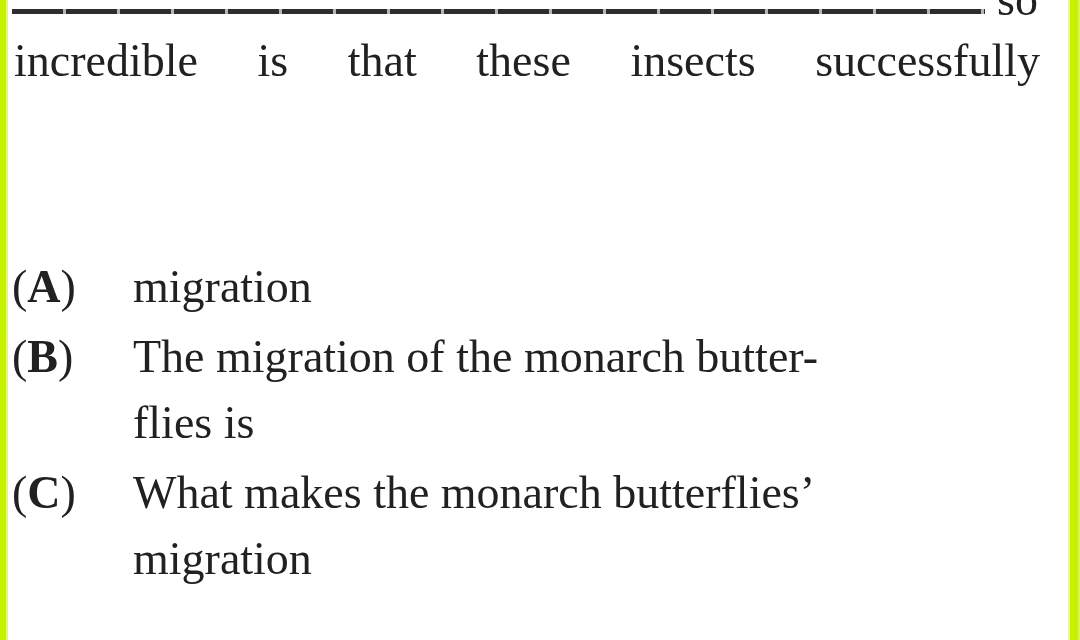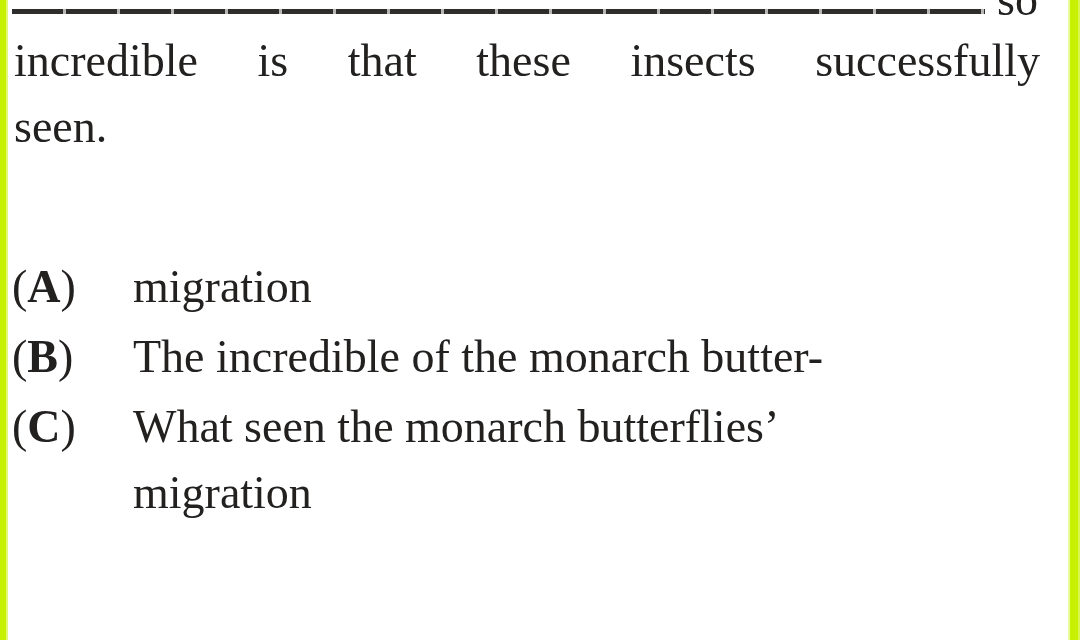--- a/index.html
+++ b/index.html
@@ -106,41 +106,41 @@
 <div class="page">
 
   <div class="band band-left"></div>
   <div class="band band-right"></div>
 
   <div class="blank-line"></div>
   <div class="blank-suffix">so</div>
 
   <div class="stem">
     <div class="stem-line just">incredible is that these insects successfully</div>
-    <div class="stem-line">seen.</div>
   </div>
 
   <div class="options">
 
     <div class="option">
       <div class="option-letter"><span>(</span><b>A</b><span>)</span></div>
       <div class="option-text">
         <div class="option-line">migration</div>
       </div>
     </div>
 
     <div class="option">
       <div class="option-letter"><span>(</span><b>B</b><span>)</span></div>
       <div class="option-text">
-        <div class="option-line">The incredible of the monarch butter-</div>
+        <div class="option-line">The migration of the monarch butter-</div>
+        <div class="option-line">flies is</div>
       </div>
     </div>
 
     <div class="option">
       <div class="option-letter"><span>(</span><b>C</b><span>)</span></div>
       <div class="option-text">
-        <div class="option-line">What seen the monarch butterflies’</div>
+        <div class="option-line">What makes the monarch butterflies’</div>
         <div class="option-line">migration</div>
       </div>
     </div>
 
   </div>
 </div>
 
 </body></html>

